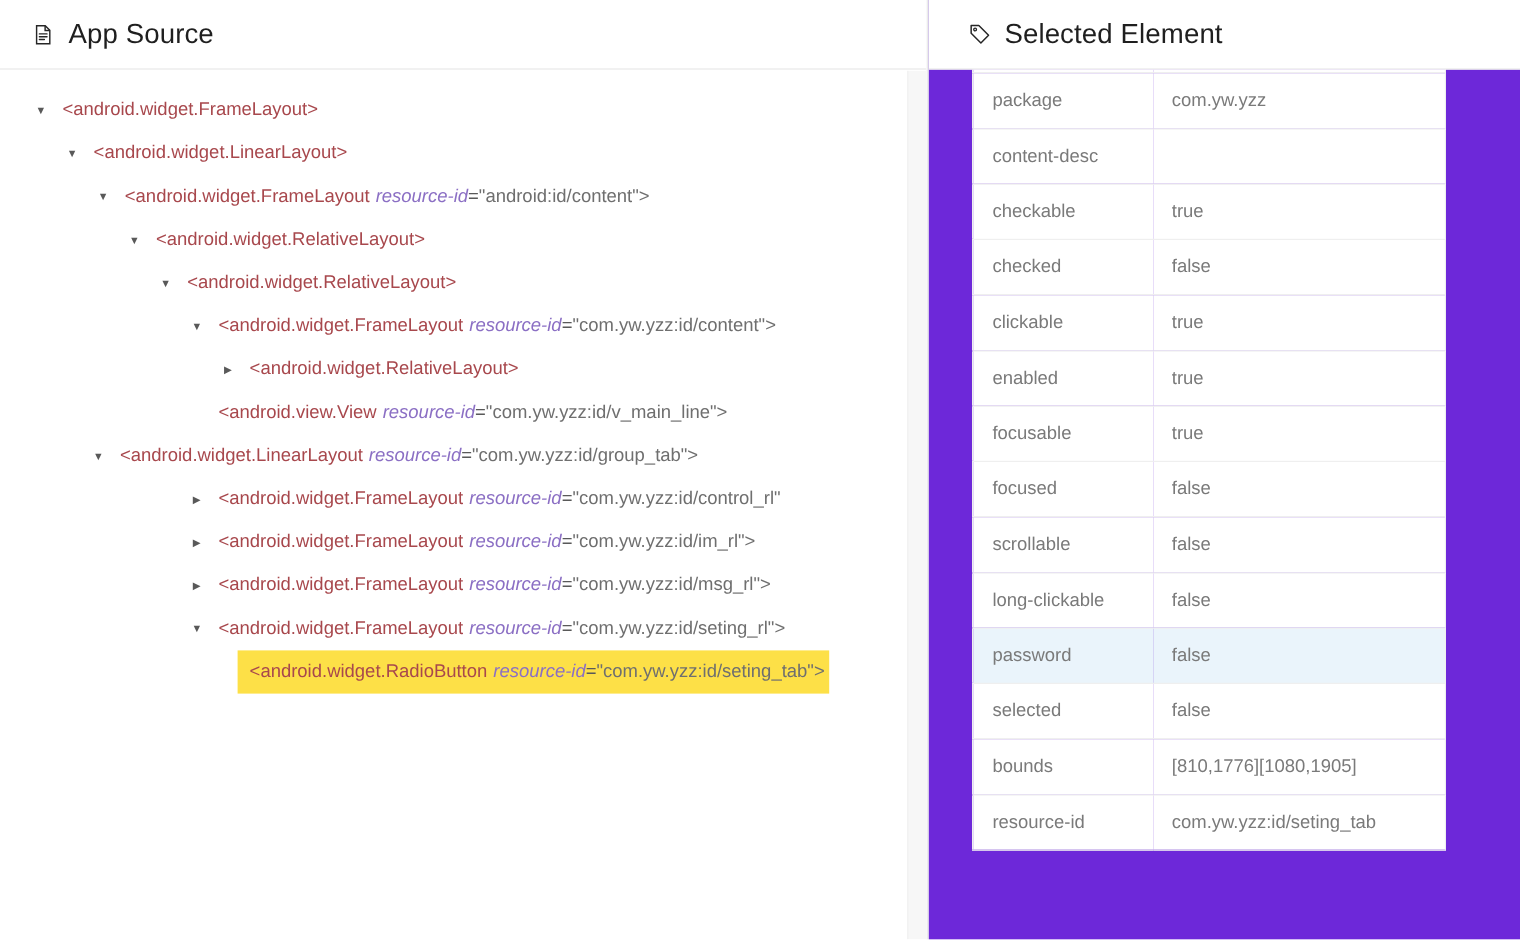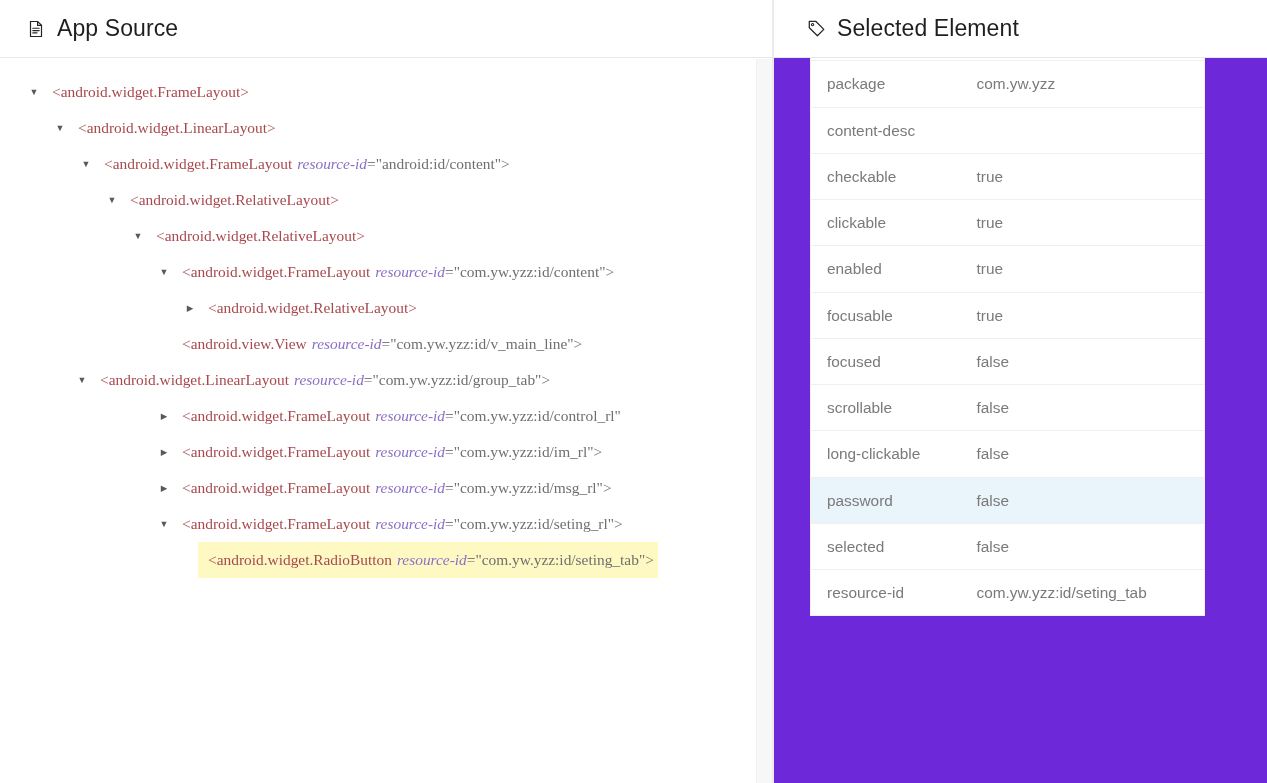--- a/index.html
+++ b/index.html
@@ -53,21 +53,20 @@
     padding-top: 16px;
   }
   .tree-node {
     position: relative;
     height: 36px;
     display: flex;
     align-items: center;
     white-space: nowrap;
     font-size: 15.4px;
     line-height: 36px;
-    font-family: Liberation Serif, serif;
   }
   .tree-node .twisty {
     width: 16px; height: 36px;
     flex: none;
     display: flex; align-items: center; justify-content: center;
     color: #595959;
     font-size: 9px;
     cursor: pointer;
   }
   .tree-node .twisty.open::before { content: "\25BC"; }
@@ -79,21 +78,21 @@
   }
   .tree-label .tag { color: #a8484d; }
   .tree-label .attr {
     color: #8b6fc4;
     font-style: italic;
     padding-left: 5px;
   }
   .tree-label .eq { color: #595959; }
   .tree-label .val { color: #6f6f6f; }
   .tree-node.selected .tree-label {
-    background: #fef9c3;
+    background: #fde047;
     padding-right: 4px;
   }
 
   
   .left-scroll-track {
     position: absolute;
     top: 59px; right: 0;
     width: 16px; height: 724px;
     background: #f7f7f7;
     border-left: 1px solid #f0f0f0;
@@ -261,20 +260,24 @@
             </tr>
             <tr>
               <td class="k">content-desc</td>
               <td class="v"></td>
             </tr>
             <tr>
               <td class="k">checkable</td>
               <td class="v">true</td>
             </tr>
             <tr>
+              <td class="k">checked</td>
+              <td class="v">false</td>
+            </tr>
+            <tr>
               <td class="k">clickable</td>
               <td class="v">true</td>
             </tr>
             <tr>
               <td class="k">enabled</td>
               <td class="v">true</td>
             </tr>
             <tr>
               <td class="k">focusable</td>
               <td class="v">true</td>
@@ -293,20 +296,24 @@
             </tr>
             <tr class="hl">
               <td class="k">password</td>
               <td class="v">false</td>
             </tr>
             <tr>
               <td class="k">selected</td>
               <td class="v">false</td>
             </tr>
             <tr>
+              <td class="k">bounds</td>
+              <td class="v">[810,1776][1080,1905]</td>
+            </tr>
+            <tr>
               <td class="k">resource-id</td>
               <td class="v">com.yw.yzz:id/seting_tab</td>
             </tr>
           </tbody>
       </table>
 
     </div>
   </div>
 
 </div>

